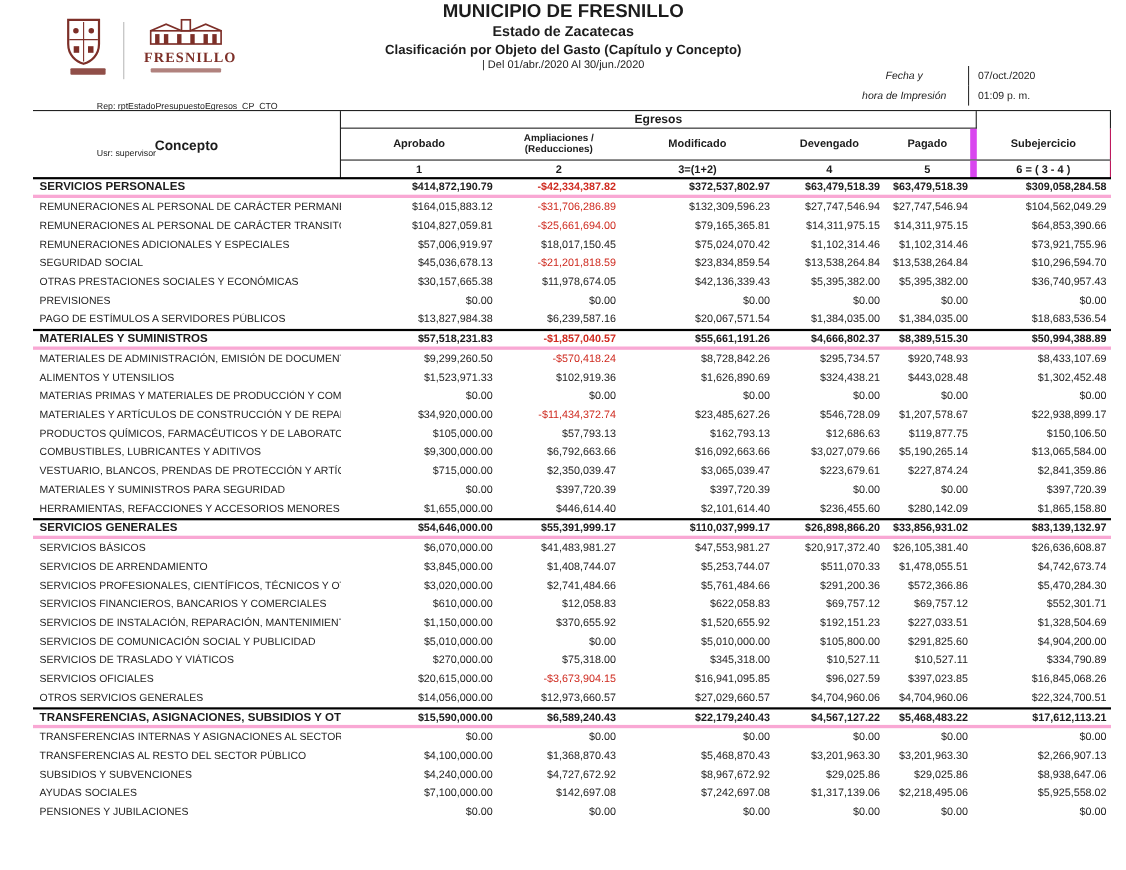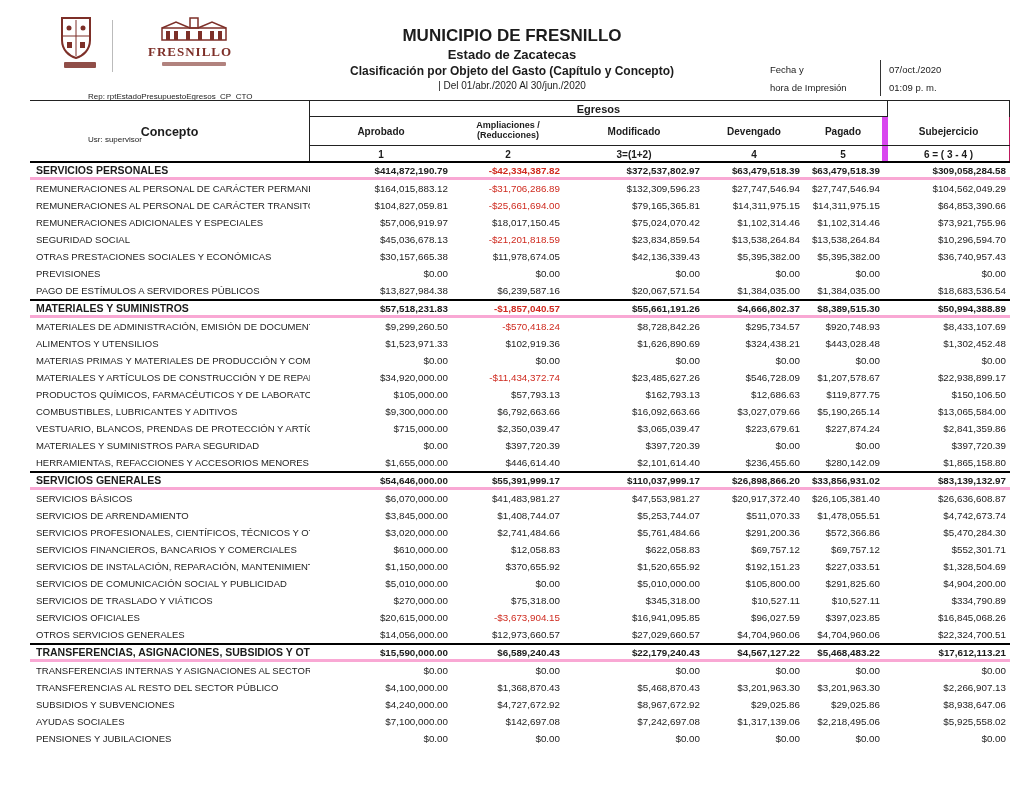--- a/index.html
+++ b/index.html
@@ -7,33 +7,33 @@
   .page {
     position:relative; width:1024px; height:791px; background:#ffffff;
     font-family:"Liberation Sans", sans-serif; color:#1c1c1c; overflow:hidden;
     margin:0 auto;
   }
   
   .logo-block { position:absolute; left:58px; top:16px; display:flex; align-items:flex-start; }
   .crest { width:44px; text-align:center; }
   .crest-caption { height:6px; background:#7d2f28; margin:2px 6px 0 6px; border-radius:1px; opacity:.85; }
   .logo-divider { width:1px; height:52px; background:#bbb; margin:4px 10px 0 10px; }
-  .brandbox { width:92px; text-align:left;margin-left:25px; }
+  .brandbox { width:92px; text-align:right; }
   .brand-text { font-family:"Liberation Serif", serif; font-weight:bold; letter-spacing:1px;
     color:#7d2f28; font-size:13px; margin-top:2px; }
   .brand-tagline { height:4px; background:#7d2f28; opacity:.6; margin:2px 14px 0 14px; border-radius:1px; }
-  .titles { position:absolute; left:0; top:26px; width:1024px; text-align:center; }
+  .titles { position:absolute; left:0; top:0; width:1024px; text-align:center; }
   .t1 { font-size:17px; font-weight:bold; }
   .t2 { font-size:13px; font-weight:bold; margin-top:1px; }
   .t3 { font-size:13px; font-weight:bold; margin-top:2px; }
   .t4 { font-size:12px; font-weight:bold; margin-top:2px; }
   .t5 { font-size:10px; margin-top:2px; }
   .datetime { position:absolute; top:60px; left:770px; width:240px; font-size:9.5px; }
   .dt-row { display:flex; align-items:center; height:18px; }
-  .dt-label { width:110px; text-align:left; padding-right:6px; }
+  .dt-label { width:110px; text-align:center; padding-right:6px;font-style:italic; }
   .dt-sep { width:1px; align-self:stretch; background:#333; }
   .dt-value { padding-left:8px; }
   .repline { position:absolute; left:88px; top:92px; font-size:8px; color:#222; white-space:nowrap; }
   .usrline { position:absolute; left:88px; top:104px; font-size:8px; color:#222; white-space:nowrap;margin-top:31px; }
   
   .thead { position:absolute; left:30px; top:100px; width:980px; height:61px;
     border-top:1.5px solid #222; font-weight:bold; }
   .concepto-cell { position:absolute; left:0; top:0; width:280px; height:61px;
     display:flex; align-items:center; justify-content:center; font-size:12.5px;
     border-right:1px solid #222; }

